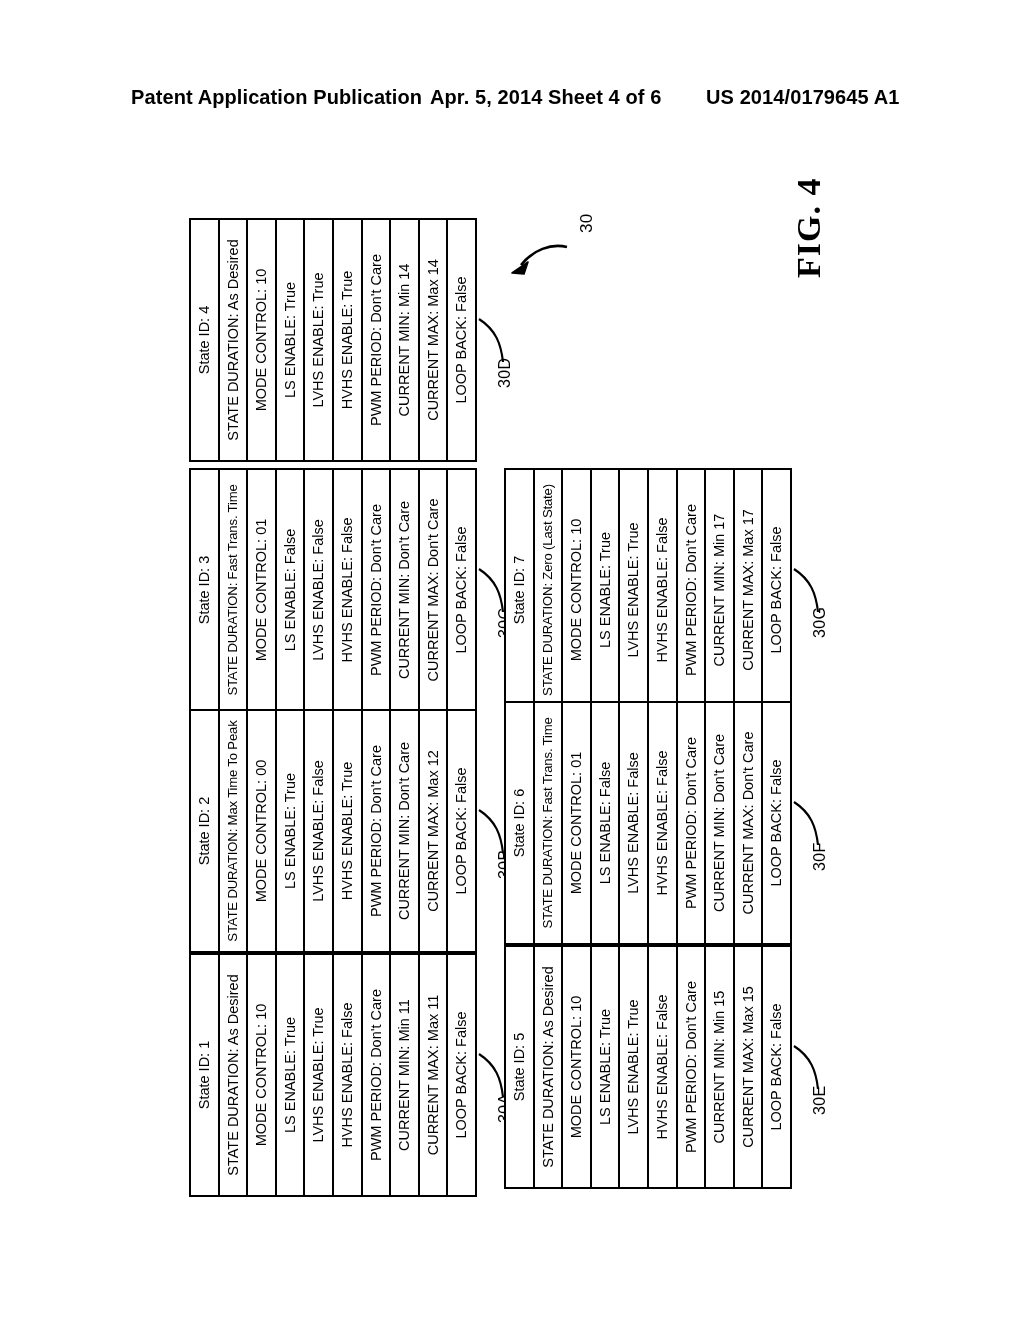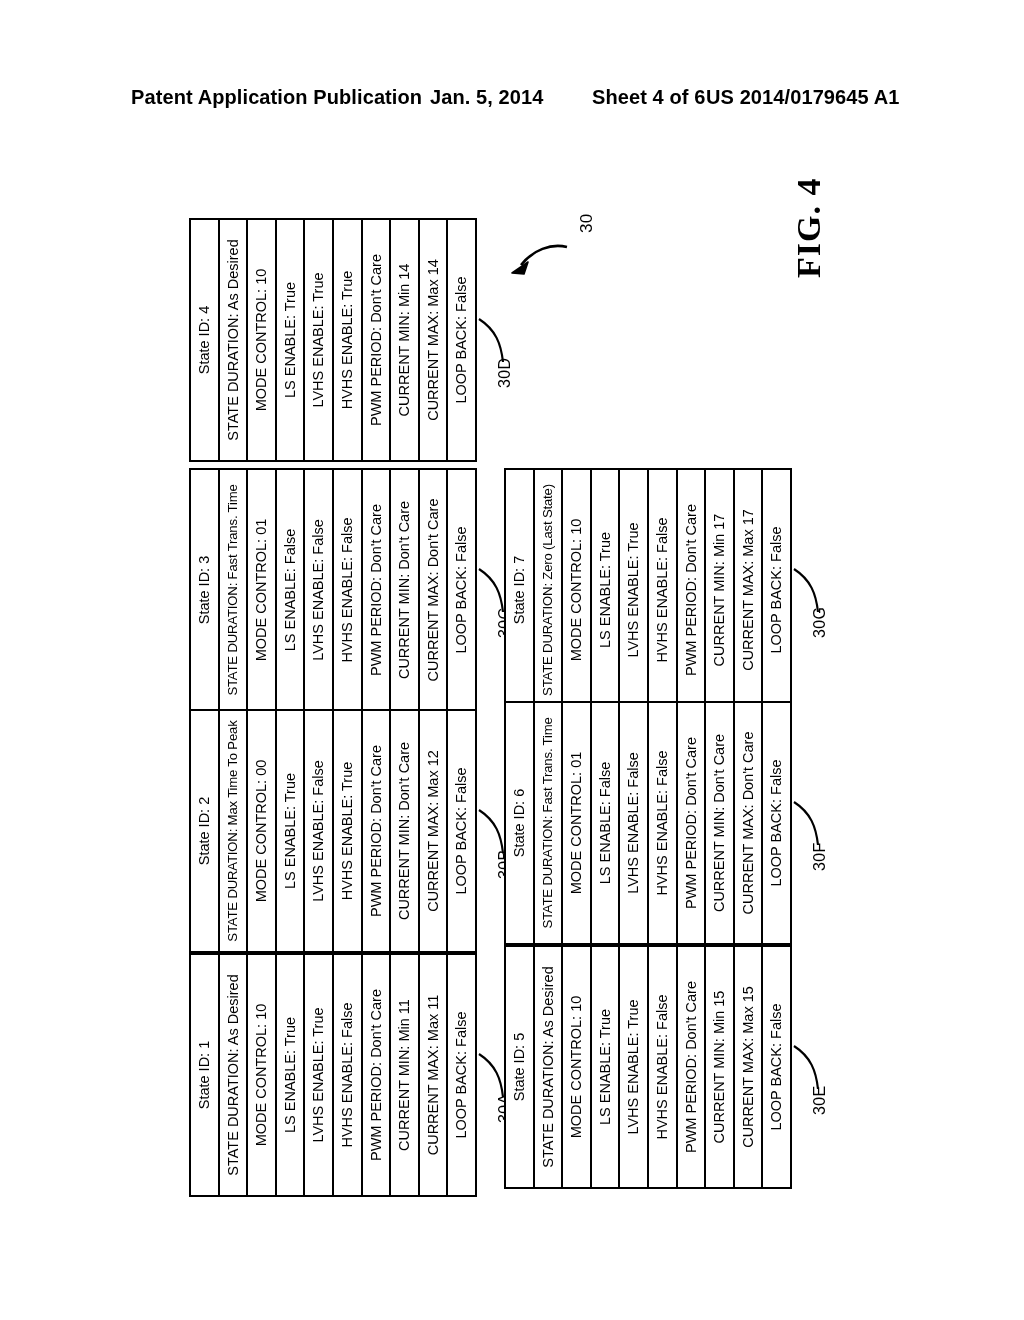--- a/index.html
+++ b/index.html
@@ -25,21 +25,21 @@
     height: 28px;
     font-family: Liberation Sans, sans-serif;
     font-weight: bold;
     font-size: 20px;
     letter-spacing: 0.1px;
     white-space: nowrap;
   }
   #patent-header span { position: absolute; top: 0; }
   .hdr-pub   { left: 131px; }
   .hdr-date  { left: 430px; }
-  .hdr-sheet { left: 548px; margin-left: 44px; }
+  .hdr-sheet { left: 548px; }
   .hdr-num   { left: 706px; }
 
   
   #figure {
     position: absolute;
     top: 0;
     left: 0;
     width: 1024px;
     height: 1320px;
   }
@@ -111,21 +111,21 @@
     font-size: 34px;
     letter-spacing: 1px;
     white-space: nowrap;
   }
 </style>
 </head>
 <body>
 
 <div id="patent-header">
   <span class="hdr-pub">Patent Application Publication</span>
-  <span class="hdr-date">Jan. 5, 2014</span>
+  <span class="hdr-date">Apr. 5, 2014</span>
   <span class="hdr-sheet">Sheet 4 of 6</span>
   <span class="hdr-num">US 2014/0179645 A1</span>
 </div>
 
 <div id="figure">
 
   <svg id="leaders" viewBox="0 0 1024 1320" xmlns="http://www.w3.org/2000/svg">
 
     <path d="M 479 319 C 496 330, 501 344, 503 362" fill="none" stroke="#000" stroke-width="2.2"></path>
 

